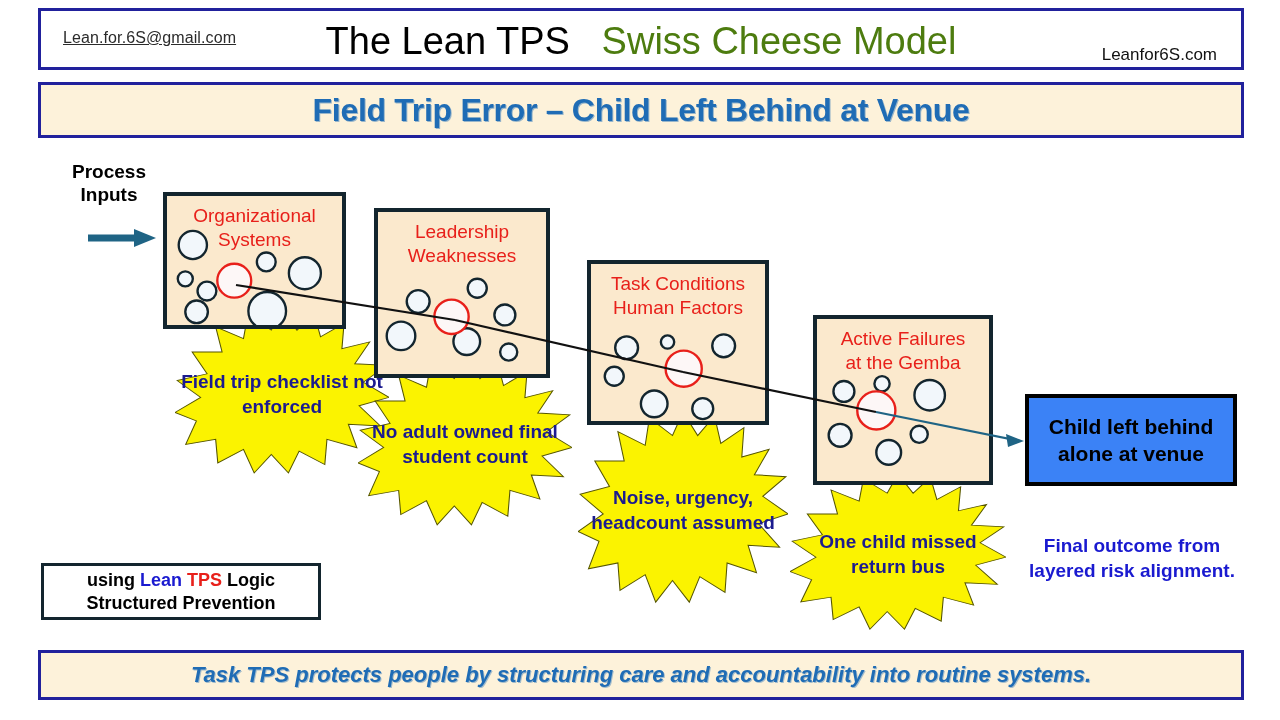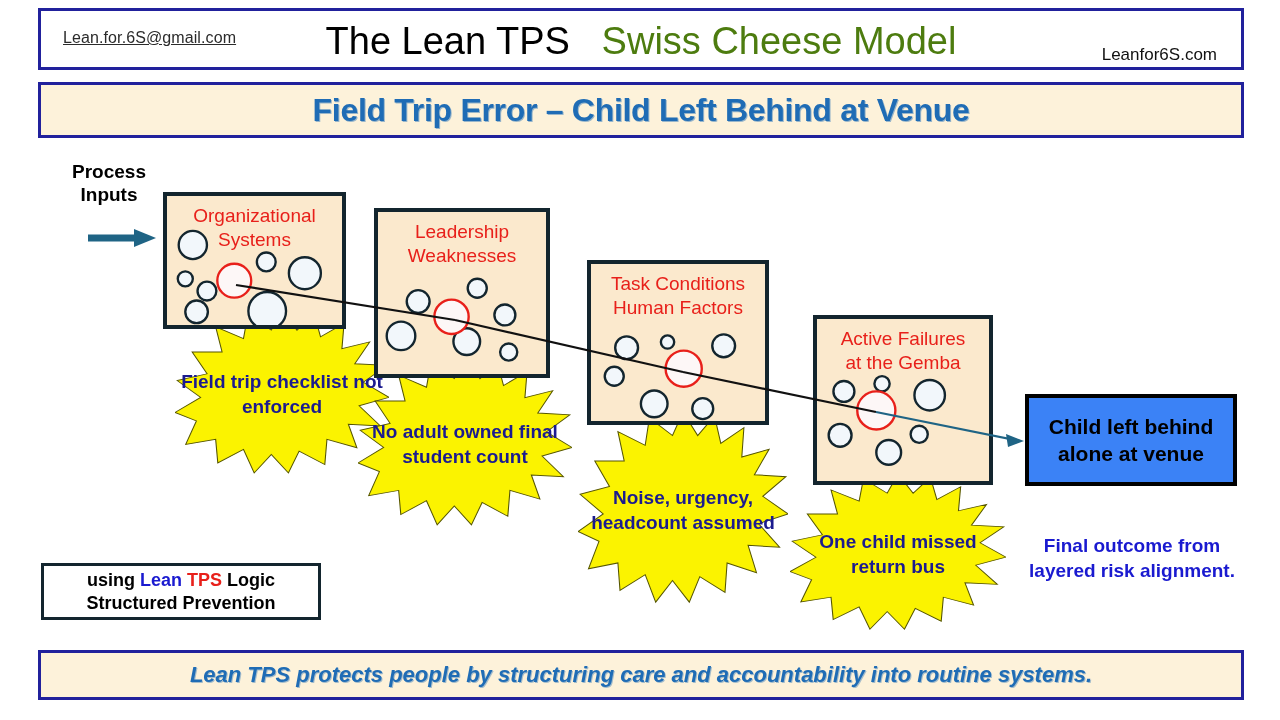--- a/index.html
+++ b/index.html
@@ -248,16 +248,16 @@
   <div class="final-note">Final outcome from layered risk alignment.</div>
 
   <div class="prevent-box">
     <div class="prevent-text">
       <div><span>using </span><span class="lean-blue">Lean</span><span> </span><span class="tps-red">TPS</span><span> Logic</span></div>
       <div>Structured Prevention</div>
     </div>
   </div>
 
   <div class="footer-bar">
-    <div class="footer-text">Lean TPS protects people by structuring care and accountability into routine systems.</div>
+    <div class="footer-text">Task TPS protects people by structuring care and accountability into routine systems.</div>
   </div>
 
 </div>
 
 </body></html>

